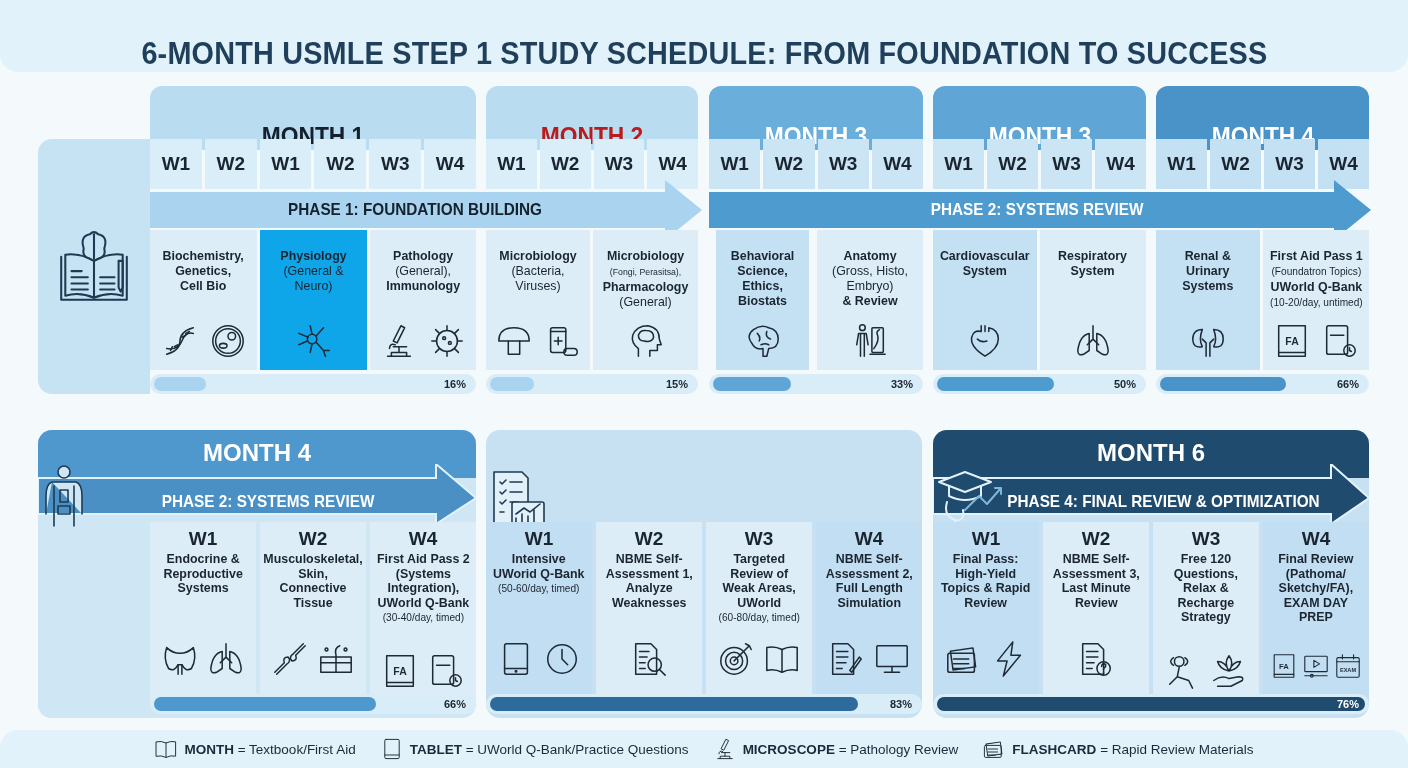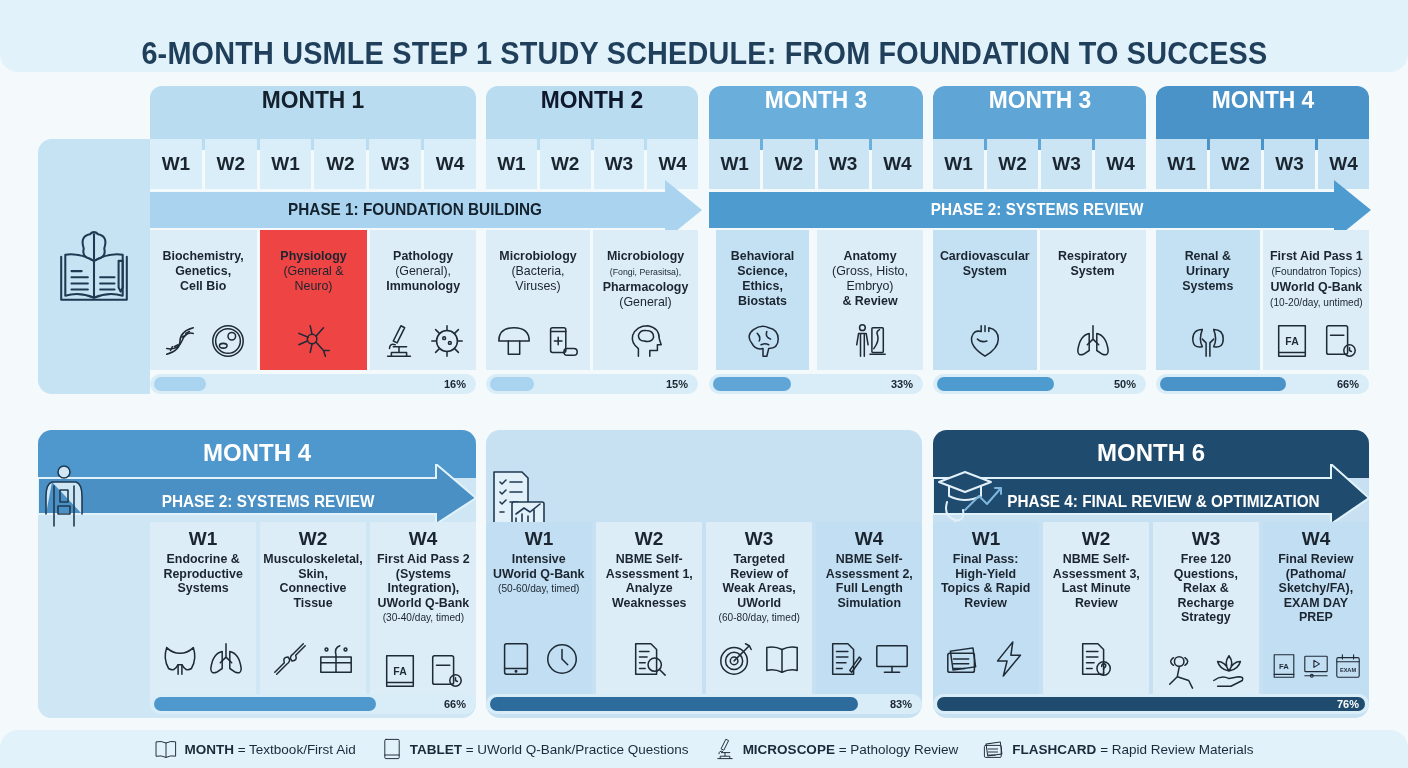--- a/index.html
+++ b/index.html
@@ -5,21 +5,21 @@
   *{box-sizing:border-box;margin:0;padding:0;}
   html,body{width:1408px;height:768px;overflow:hidden;background:#f4f9fc;}
   body{font-family:"Liberation Sans","DejaVu Sans",sans-serif;color:#1b2a3a;position:relative;}
   .title-bar{position:absolute;left:0;top:0;width:1408px;height:72px;background:#e2f2fa;border-radius:0 0 18px 18px;display:flex;align-items:flex-end;justify-content:center;}
   .title-bar h1{font-size:31px;font-weight:700;color:#1f3f5b;letter-spacing:0.2px;transform:scaleX(0.93);white-space:nowrap;}
 
   .sidebar{position:absolute;background:#c6e3f3;border-radius:14px 0 0 14px;display:flex;align-items:center;justify-content:center;}
   .sb1{left:38px;top:139px;width:112px;height:255px;}
   .sb2{left:38px;top:500px;width:112px;height:218px;background:#bfdcef;}
 
-  .month-head{position:absolute;height:64px;border-radius:12px 12px 0 0;display:flex;align-items:flex-start;justify-content:center;font-size:24px;font-weight:700;}
+  .month-head{position:absolute;height:64px;border-radius:12px 12px 0 0;display:flex;align-items:flex-end;justify-content:center;font-size:24px;font-weight:700;}
   .month-head span{transform:scaleX(0.95);display:inline-block;}
   .week-row{position:absolute;top:139px;height:50px;display:flex;gap:3px;}
   .week-cell{flex:1;display:flex;align-items:center;justify-content:center;font-size:19px;font-weight:600;color:#1b2530;}
   .content-cell{position:absolute;top:230px;height:140px;display:flex;flex-direction:column;align-items:center;padding-top:18px;text-align:center;}
   .content-cell .txt{font-size:13.5px;line-height:15px;color:#1b2530;transform:scaleX(0.92);}
   .content-cell .txt b{font-weight:700;}
   .content-cell .small{font-size:9.5px;}
   .content-cell .icons{position:absolute;bottom:10px;left:0;right:0;display:flex;justify-content:center;gap:10px;}
   .ico{width:38px;height:38px;}
   .ico svg{width:100%;height:100%;fill:none;stroke:#1e2a36;stroke-width:1.6;stroke-linecap:round;stroke-linejoin:round;}
@@ -86,21 +86,21 @@
         <path d="M26 72 H52 M26 77 H42"></path>
       <path d="M66 18 L74 18 L74 70 L70 80 L66 70 Z"></path>
         <path d="M74 24 L78 24 L78 40"></path>
     </svg>
   </div>
 </div>
 
 <div class="month-head" style="left:150px;top:86px;width:326px;background:#b9dcf1;color:#14202c">
     <span>MONTH 1</span>
   </div>
-<div class="month-head" style="left:486px;top:86px;width:212px;background:#b9dcf1;color:#0f172a">
+<div class="month-head" style="left:486px;top:86px;width:212px;background:#b9dcf1;color:#b91c1c">
     <span>MONTH 2</span>
   </div>
 <div class="month-head" style="left:709px;top:86px;width:214px;background:#6aaedb;color:#fff">
     <span>MONTH 3</span>
   </div>
 <div class="month-head" style="left:933px;top:86px;width:213px;background:#5fa6d6;color:#fff">
     <span>MONTH 3</span>
   </div>
 <div class="month-head" style="left:1156px;top:86px;width:213px;background:#4a93c9;color:#fff">
     <span>MONTH 4</span>
@@ -165,21 +165,21 @@
           <path d="M10 30 L12 26 M14 26 L18 24 M22 16 L26 14 M26 12 L30 10"></path>
         </svg></div>
     <div class="ico"><svg viewBox="0 0 40 40">
           <circle cx="20" cy="20" r="16"></circle>
           <circle cx="20" cy="20" r="13"></circle>
           <circle cx="24" cy="15" r="4"></circle>
           <ellipse cx="15" cy="25" rx="4" ry="2.5"></ellipse>
         </svg></div>
   </div>
 </div>
-<div class="content-cell" style="left:260px;width:107px;background:#ef4444">
+<div class="content-cell" style="left:260px;width:107px;background:#0ea5e9">
   <div class="txt"><b>Physiology</b><br><span>(General &amp; Neuro)</span></div>
   <div class="icons">
     <div class="ico"><svg viewBox="0 0 40 40">
           <circle cx="18" cy="18" r="5"></circle>
           <path d="M18 13 L16 4 M14 16 L4 12 M13 20 L4 24 M22 15 L30 6 M22 21 L30 30 L36 30 M30 30 L32 36 M18 23 L16 32"></path>
         </svg></div>
   </div>
 </div>
 <div class="content-cell" style="left:370px;width:106px;background:#dcedf8">
   <div class="txt"><b>Pathology</b><br><span>(General),</span><br><b>Immunology</b></div>

